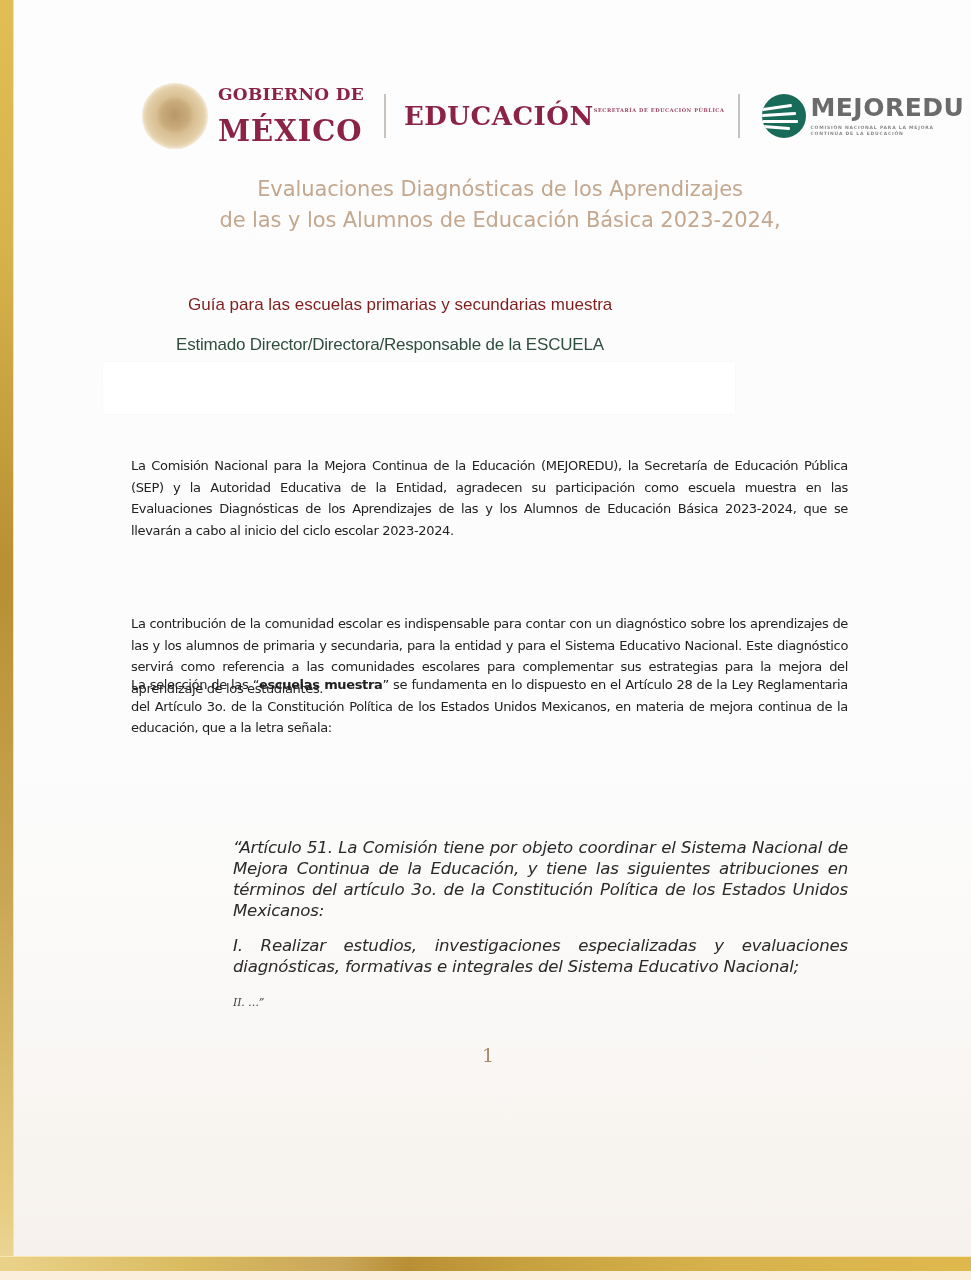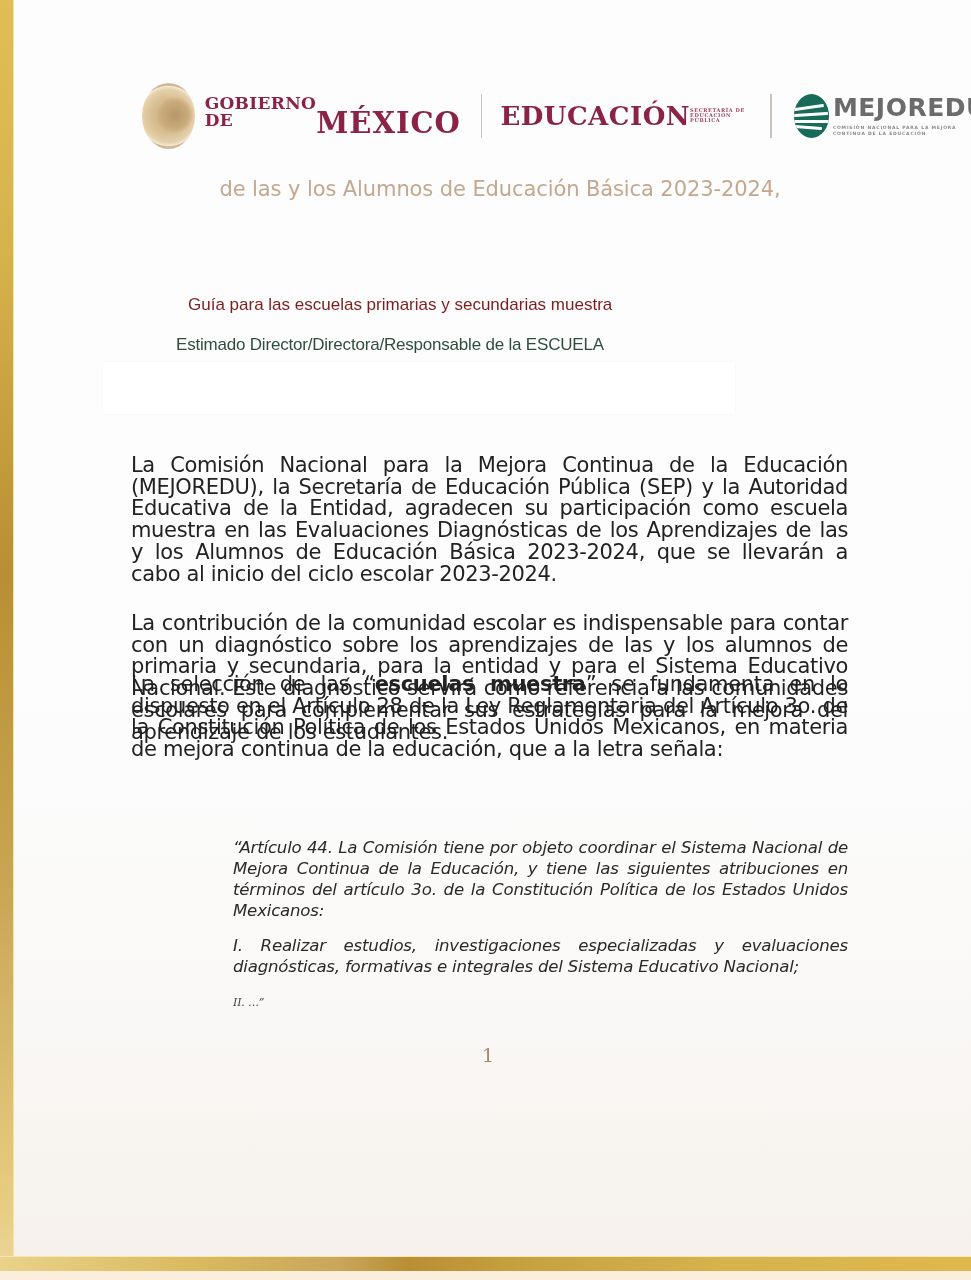--- a/index.html
+++ b/index.html
@@ -63,21 +63,21 @@
       position: absolute;
       left: 15px;
       top: 14px;
       width: 36px;
       height: 36px;
       border-radius: 50%;
       background: radial-gradient(circle, #b8976a 0%, #c8aa7a 50%, rgba(220,200,160,0) 75%);
     }
     .gob-text {
       display: flex;
-      flex-direction: row;
+      flex-direction: column;
       color: #8b2346;
       font-family: "DejaVu Serif", serif;
       font-weight: bold;
       line-height: 1;
     }
     .gob-text .l1 {
       font-size: 17px;
       letter-spacing: 0.3px;
     }
     .gob-text .l2 {
@@ -191,21 +191,21 @@
       background: #ffffff;
       box-shadow: 0 0 2px rgba(0,0,0,0.04);
     }
 
     .body-text {
       position: absolute;
       left: 131px;
       width: 717px;
       color: #222222;
       font-family: "DejaVu Sans", sans-serif;
-      font-size: 21px;
+      font-size: 13px;
       line-height: 21.7px;
       text-align: justify;
       letter-spacing: -0.35px;
     }
     .body-text p {
       margin: 0;
     }
     .p1 { top: 455px; }
     .p2 { top: 565px; margin-top: 48px; }
     .p3 { top: 674px; }
@@ -267,34 +267,35 @@
     <div class="stripe" style="top:26px;width:36px;"></div>
     <div class="stripe" style="top:32px;width:28px;transform:rotate(4deg);"></div>
   </div>
   <div class="mej-text">
     <span class="l1">MEJOREDU</span>
     <span class="l2">COMISIÓN NACIONAL PARA LA MEJORA CONTINUA DE LA EDUCACIÓN</span>
   </div>
 </div>
 
 <div class="title">
+  <div>Evaluaciones Diagnósticas de los Aprendizajes</div>
   <div>de las y los Alumnos de Educación Básica 2023-2024,</div>
 </div>
 
 <div class="subtitle">Guía para las escuelas primarias y secundarias muestra</div>
 <div class="greeting">Estimado Director/Directora/Responsable de la ESCUELA</div>
 <div class="blank-box"></div>
 
 <div class="body-text p1">
   <p>La Comisión Nacional para la Mejora Continua de la Educación (MEJOREDU), la Secretaría de Educación Pública (SEP) y la Autoridad Educativa de la Entidad, agradecen su participación como escuela muestra en las Evaluaciones Diagnósticas de los Aprendizajes de las y los Alumnos de Educación Básica 2023-2024, que se llevarán a cabo al inicio del ciclo escolar 2023-2024.</p>
 </div>
 <div class="body-text p2">
   <p>La contribución de la comunidad escolar es indispensable para contar con un diagnóstico sobre los aprendizajes de las y los alumnos de primaria y secundaria, para la entidad y para el Sistema Educativo Nacional. Este diagnóstico servirá como referencia a las comunidades escolares para complementar sus estrategias para la mejora del aprendizaje de los estudiantes.</p>
 </div>
 <div class="body-text p3">
   <p><span>La selección de las “</span><strong>escuelas muestra</strong><span>” se fundamenta en lo dispuesto en el Artículo 28 de la Ley Reglamentaria del Artículo 3o. de la Constitución Política de los Estados Unidos Mexicanos, en materia de mejora continua de la educación, que a la letra señala:</span></p>
 </div>
 
-<div class="quote q1">“Artículo 44. La Comisión tiene por objeto coordinar el Sistema Nacional de Mejora Continua de la Educación, y tiene las siguientes atribuciones en términos del artículo 3o. de la Constitución Política de los Estados Unidos Mexicanos:</div>
+<div class="quote q1">“Artículo 51. La Comisión tiene por objeto coordinar el Sistema Nacional de Mejora Continua de la Educación, y tiene las siguientes atribuciones en términos del artículo 3o. de la Constitución Política de los Estados Unidos Mexicanos:</div>
 <div class="quote q2">I. Realizar estudios, investigaciones especializadas y evaluaciones diagnósticas, formativas e integrales del Sistema Educativo Nacional;</div>
 <div class="quote q3">II. …”</div>
 
 <div class="page-num">1</div>
 
 </body></html>

